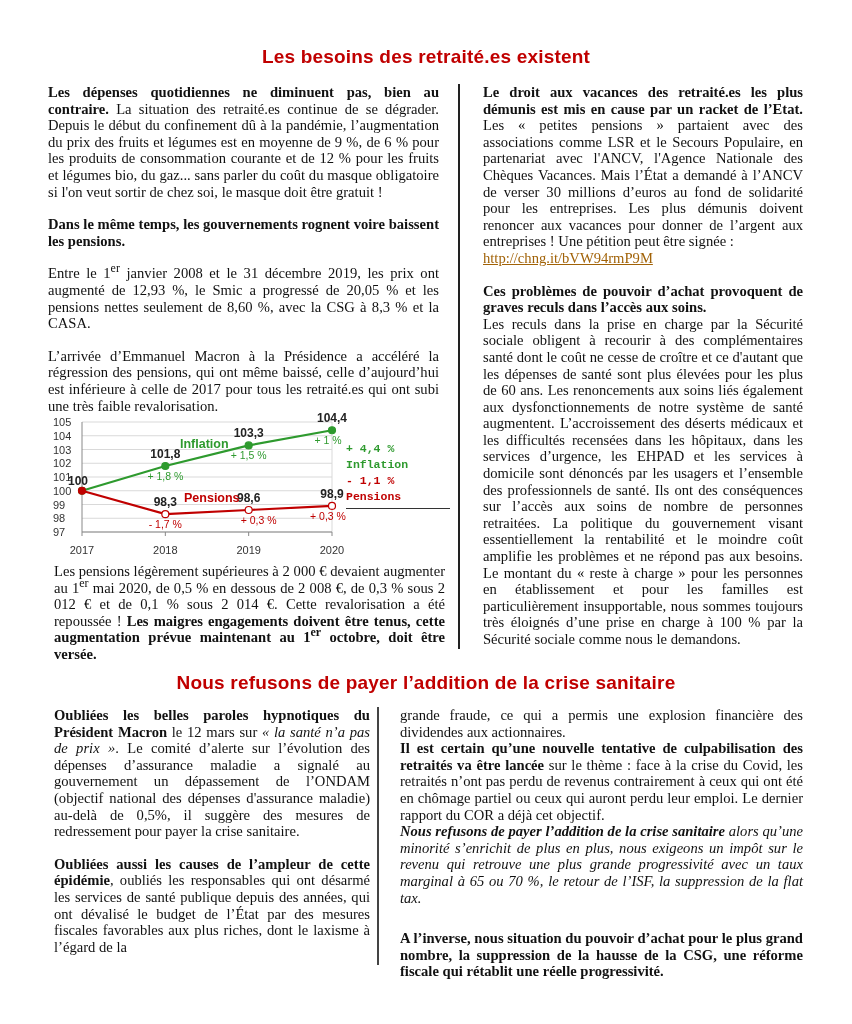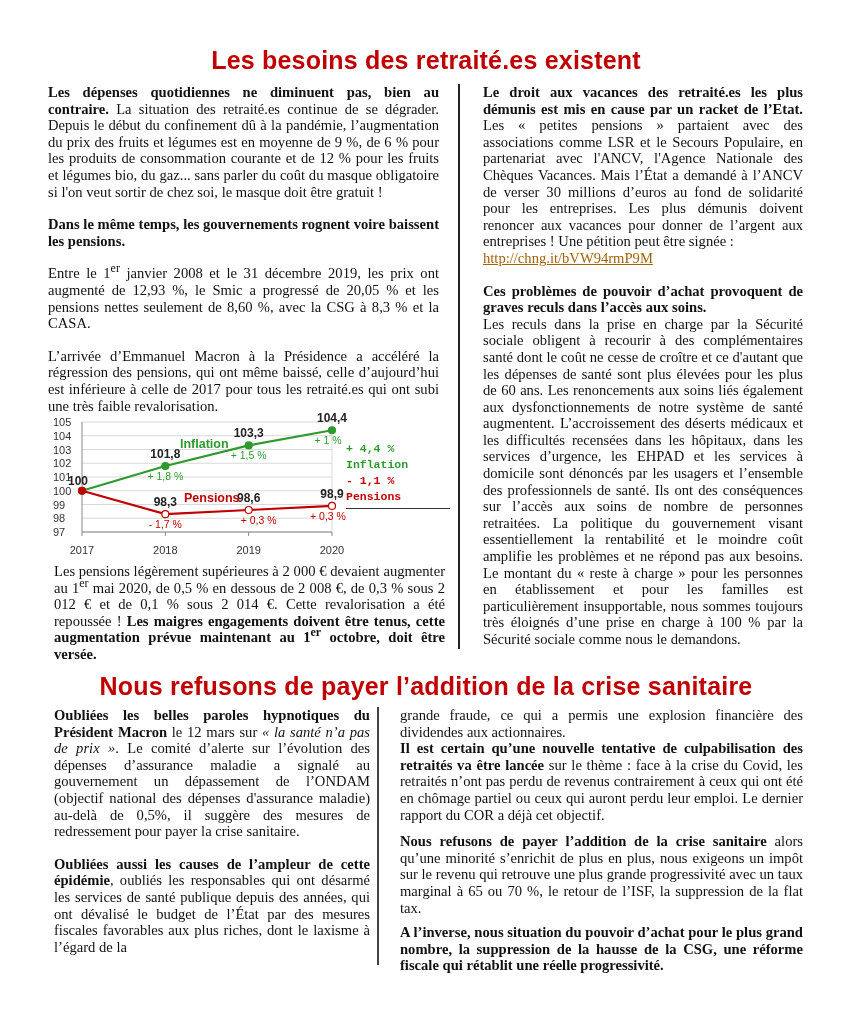--- a/index.html
+++ b/index.html
@@ -1,17 +1,17 @@
 <!DOCTYPE html>
 <html><head>
 <meta charset="utf-8">
 <style>
   * { box-sizing: border-box; margin: 0; padding: 0; }
   body { width: 852px; height: 1024px; background: #ffffff; position: relative; font-family: "Liberation Serif", "DejaVu Serif", serif; color: #111; overflow: hidden; }
-  .section-title { position: absolute; left: 0; width: 852px; text-align: center; font-family: "Liberation Sans", "DejaVu Sans", sans-serif; font-weight: bold; color: #c00000; font-size: 25px; letter-spacing: 0.2px; }
+  .section-title { position: absolute; left: 0; width: 852px; text-align: center; font-family: "Liberation Sans", "DejaVu Sans", sans-serif; font-weight: bold; color: #c00000; font-size: 19px; letter-spacing: 0.2px; }
   .col { position: absolute; font-size: 14.6px; line-height: 16.6px; text-align: justify; }
   .col p { margin-bottom: 16px; }
   .col p.tight { margin-bottom: 0; }
   .col b { font-weight: bold; }
   .col a { color: #a16207; text-decoration: underline; }
   .col i { font-style: italic; }
   .divider { position: absolute; width: 2px; background: #222; }
   .chart { position: absolute; left: 50px; top: 405px; width: 405px; height: 155px; font-family: "Liberation Sans", "DejaVu Sans", sans-serif; }
   .chart svg { position: absolute; left: 0; top: 0; }
   .legend-box { position: absolute; left: 296px; top: 36px; width: 110px; font-family: Liberation Mono, monospace; font-weight: bold; font-size: 11.5px; line-height: 16px; }
@@ -115,16 +115,16 @@
 
 <div class="col" style="left:54px; top:707px; width:316px;">
   <p><b>Oubliées les belles paroles hypnotiques du Président Macron</b><span> le 12 mars sur </span><i>« la santé n’a pas de prix »</i><span>. Le comité d’alerte sur l’évolution des dépenses d’assurance maladie a signalé au gouvernement un dépassement de l’ONDAM (objectif national des dépenses d'assurance maladie) au-delà de 0,5%, il suggère des mesures de redressement pour payer la crise sanitaire.</span></p>
   <p class="tight"><b>Oubliées aussi les causes de l’ampleur de cette épidémie</b><span>, oubliés les responsables qui ont désarmé les services de santé publique depuis des années, qui ont dévalisé le budget de l’État par des mesures fiscales favorables aux plus riches, dont le laxisme à l’égard de la</span></p>
 </div>
 
 <div class="divider" style="left:377px; top:707px; height:258px; background:#444;"></div>
 
 <div class="col" style="left:400px; top:707px; width:403px;">
   <p class="tight">grande fraude, ce qui a permis une explosion financière des dividendes aux actionnaires.</p>
-  <p style="margin-bottom:10px;"><b>Il est certain qu’une nouvelle tentative de culpabilisation des retraités va être lancée</b><span> sur le thème : face à la crise du Covid, les retraités n’ont pas perdu de revenus contrairement à ceux qui ont été en chômage partiel ou ceux qui auront perdu leur emploi. Le dernier rapport du COR a déjà cet objectif.</span></p>
-  <p style="margin-bottom:8px;"><b>Nous refusons de payer l’addition de la crise sanitaire</b><span> alors qu’une minorité s’enrichit de plus en plus, nous exigeons un impôt sur le revenu qui retrouve une plus grande progressivité avec un taux marginal à 65 ou 70 %, le retour de l’ISF, la suppression de la flat tax.</span></p>
+  <p style="margin-bottom:0;"><b>Il est certain qu’une nouvelle tentative de culpabilisation des retraités va être lancée</b><span> sur le thème : face à la crise du Covid, les retraités n’ont pas perdu de revenus contrairement à ceux qui ont été en chômage partiel ou ceux qui auront perdu leur emploi. Le dernier rapport du COR a déjà cet objectif.</span></p>
+  <p style="margin-bottom:24px;font-style:italic;"><b>Nous refusons de payer l’addition de la crise sanitaire</b><span> alors qu’une minorité s’enrichit de plus en plus, nous exigeons un impôt sur le revenu qui retrouve une plus grande progressivité avec un taux marginal à 65 ou 70 %, le retour de l’ISF, la suppression de la flat tax.</span></p>
   <p class="tight"><b>A l’inverse, nous situation du pouvoir d’achat pour le plus grand nombre, la suppression de la hausse de la CSG, une réforme fiscale qui rétablit une réelle progressivité.</b></p>
 </div>
 
 </body></html>

